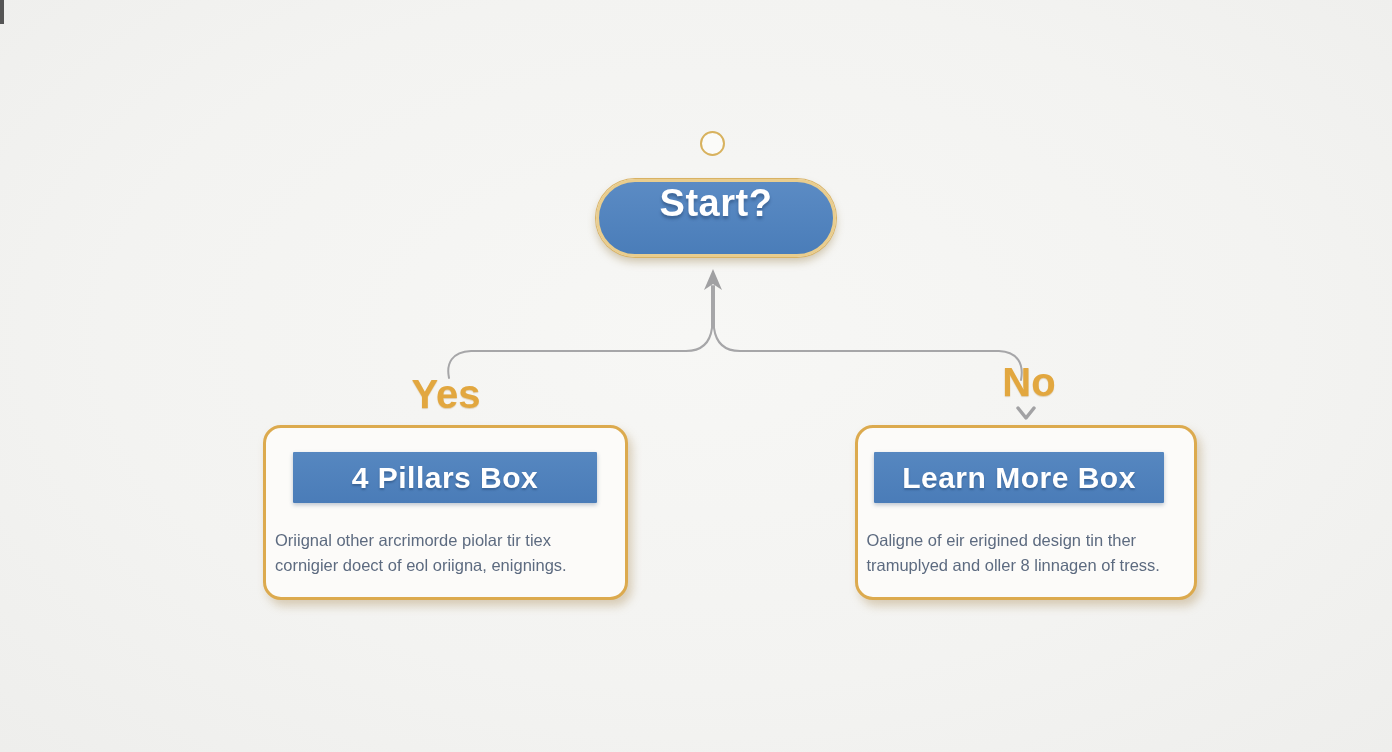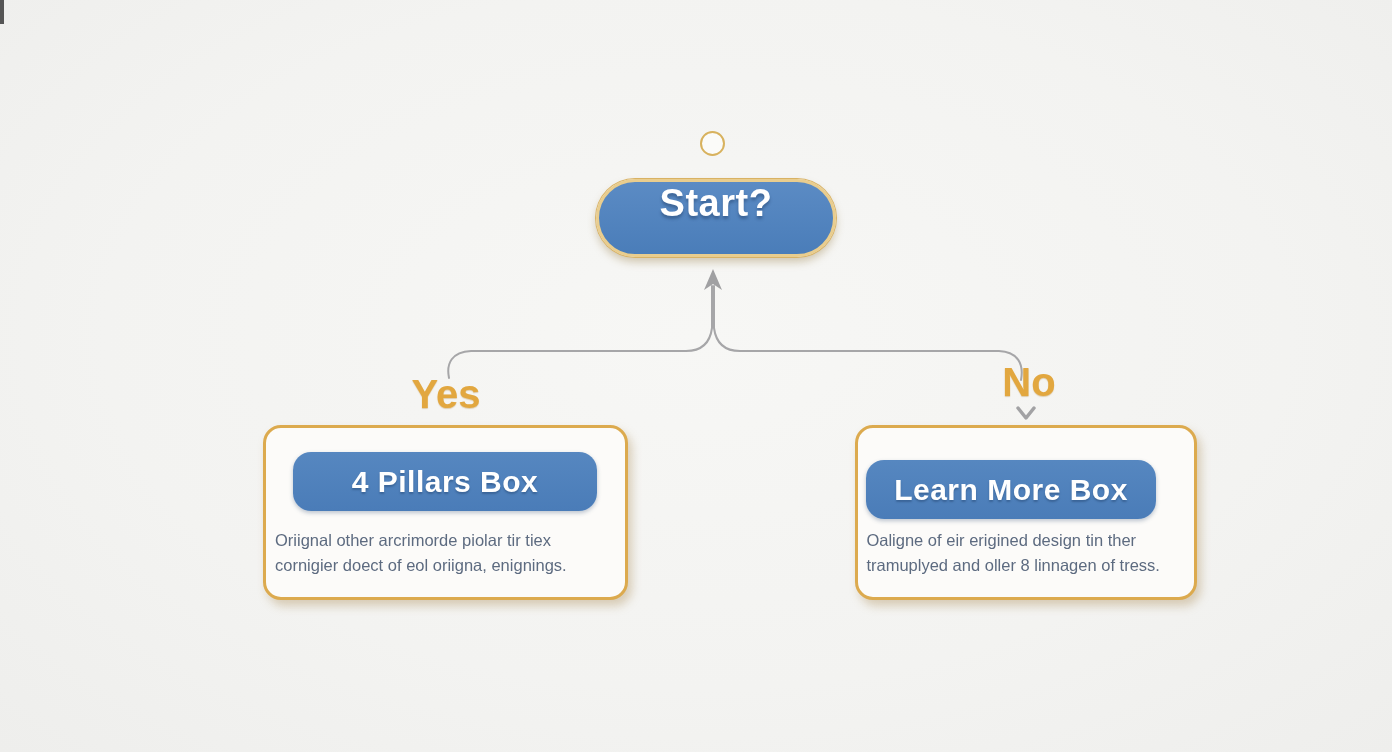--- a/index.html
+++ b/index.html
@@ -74,31 +74,31 @@
     background: #fcfbf9;
     border: 3.5px solid #dcaa4e;
     border-radius: 18px;
     box-shadow: 4px 6px 10px rgba(170,140,85,.38);
   }
   .node-card.yes { left: 263px; width: 365px; }
   .node-card.no  { left: 855px; width: 342px; }
   .card-button {
     position: absolute;
     top: 24px;
-    height: 59px;
-    border-radius: 18px;
+    height: 51px;
+    border-radius: 1px;
     background: linear-gradient(180deg, #5687c0 0%, #4a7cb8 100%);
     box-shadow: 0 2px 4px rgba(40,70,110,.30);
     display: flex;
     align-items: center;
     justify-content: center;
     cursor: pointer;
   }
   .node-card.yes .card-button { left: 27px; width: 304px; }
-  .node-card.no  .card-button { left: 8px; width: 290px; margin-top: 8px; }
+  .node-card.no  .card-button { left: 16px; width: 290px; }
   .card-button .label {
     color: #ffffff;
     font-size: 30px;
     font-weight: bold;
     letter-spacing: .5px;
     text-shadow: 0 2px 2px rgba(30,60,100,.40);
   }
   .card-desc {
     position: absolute;
     top: 100px;

